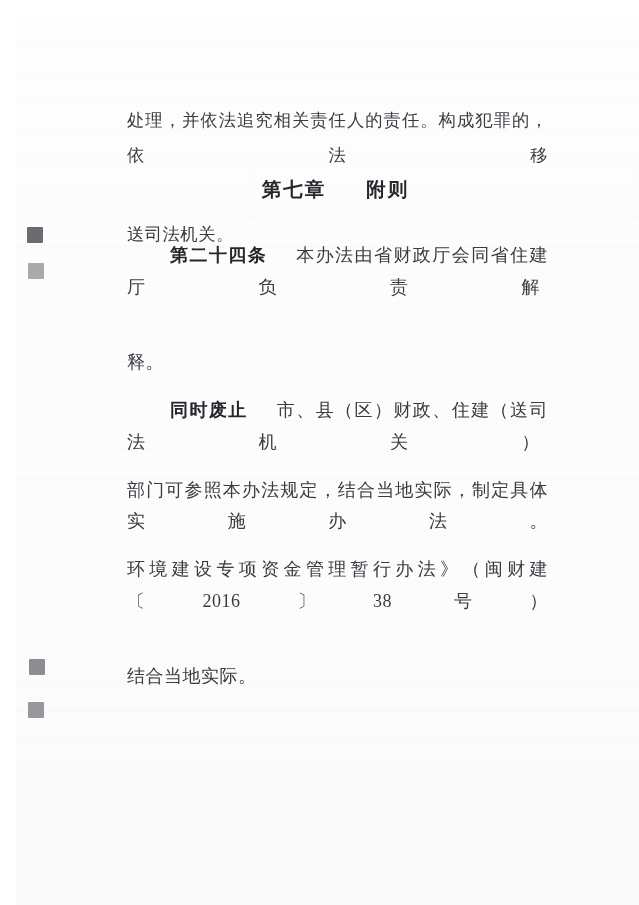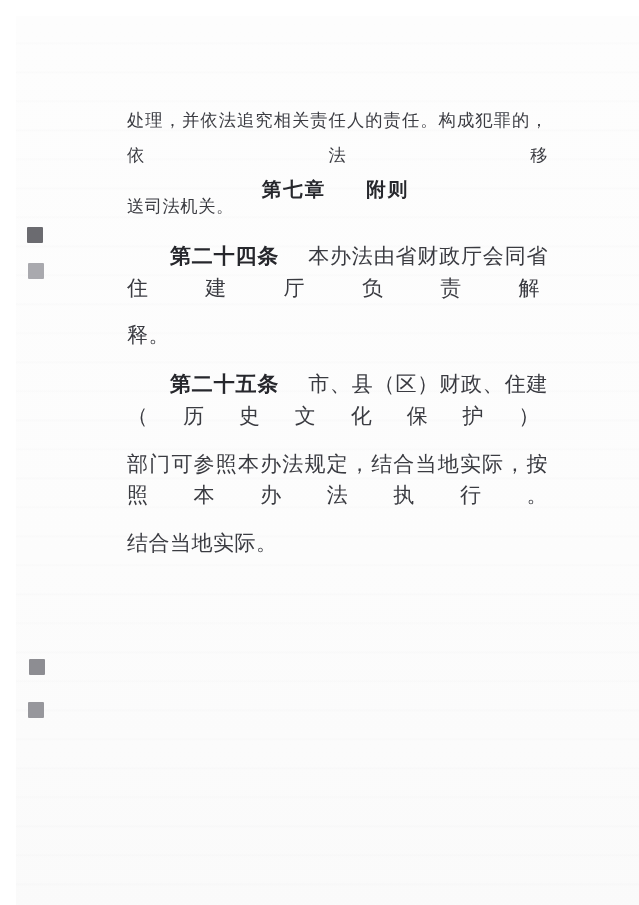--- a/index.html
+++ b/index.html
@@ -19,26 +19,26 @@
     color: #3a3b41;
   }
   
   .intro-block {
     position: absolute; left: 95px; top: 71px; width: 453px;
     font-size: 17.3px; line-height: 35px;
     letter-spacing: 0.5px;
   }
   .articles-block {
     position: absolute; left: 95px; top: 208px; width: 453px;
-    font-size: 21px; line-height: 31.7px;
+    font-size: 18px; line-height: 31.7px;
     letter-spacing: 0.5px;
   }
   .line { display: block; white-space: nowrap; }
   .justify { text-align: justify; text-align-last: justify; white-space: normal; }
-  .last-left { text-align: left; text-align-last: left; }
+  .last-left { text-align: left; text-align-last: left; margin-top: 28px; }
   .indent { text-indent: 35px; }
   .term {
     font-family: "Liberation Sans", "DejaVu Sans", sans-serif;
     font-weight: 700; color: #26272c;
     margin-right: 13px;
   }
   .chapter-heading {
     position: absolute; left: 0; top: 152px; width: 100%;
     text-align: center;
     font-family: "Liberation Sans", "DejaVu Sans", sans-serif;
@@ -82,24 +82,25 @@
   </div>
 
   <div class="articles-block">
 
     <div class="line justify indent">
       <span class="term">第二十四条</span><span>本办法由省财政厅会同省住建厅负责解</span>
     </div>
     <span class="line last-left">释。</span>
 
     <div class="line justify indent">
-      <span class="term">第二十五条</span><span>市、县（区）财政、住建（历史文化保护）</span>
+      <span class="term">同时废止</span><span>市、县（区）财政、住建（送司法机关）</span>
     </div>
-    <span class="line justify">部门可参照本办法规定，结合当地实际，按照本办法执行。</span>
+    <span class="line justify">部门可参照本办法规定，结合当地实际，制定具体实施办法。</span>
 
+    <span class="line justify">环境建设专项资金管理暂行办法》（闽财建〔2016〕38 号）</span>
     <span class="line last-left">结合当地实际。</span>
   </div>
 
 
   <div class="scan-edge-line"></div>
   <div class="speck speck-1"></div>
   <div class="speck speck-2"></div>
   <div class="speck speck-3"></div>
   <div class="speck speck-4"></div>
 

